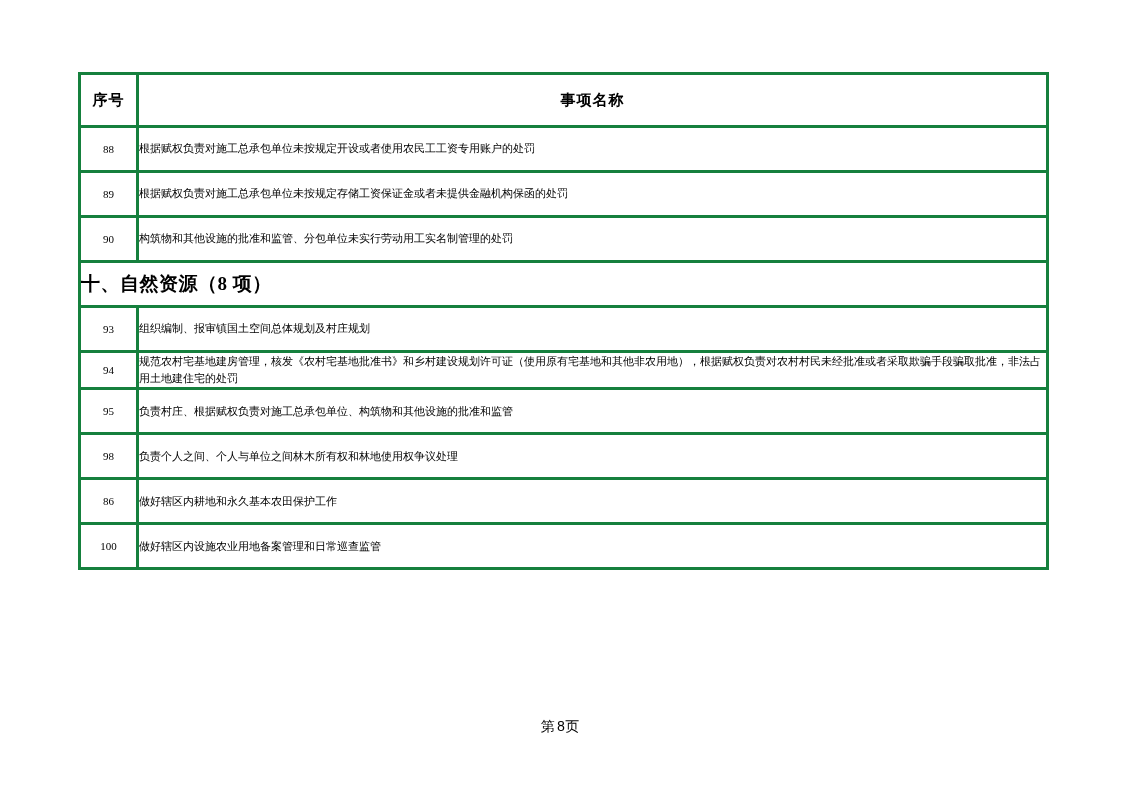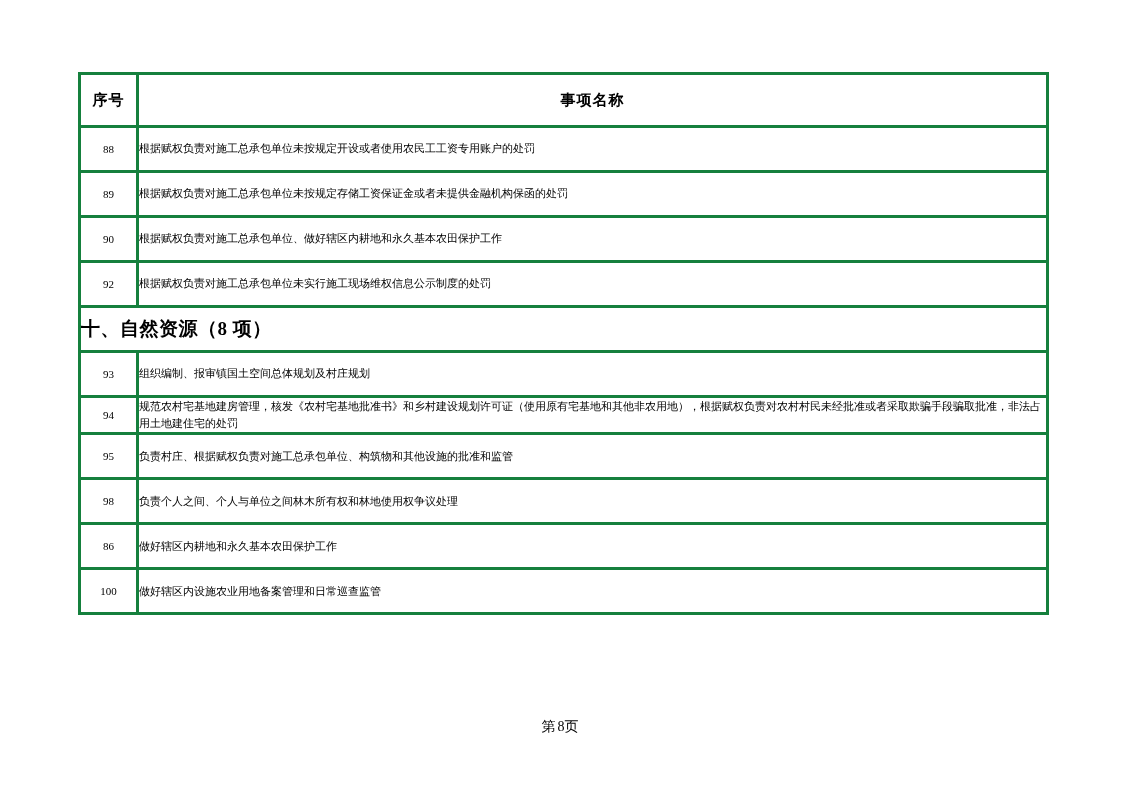--- a/index.html
+++ b/index.html
@@ -75,21 +75,21 @@
     letter-spacing: 0.5px;
   }
 
   .footer {
     position: absolute;
     left: 0;
     top: 718px;
     width: 1122px;
     text-align: center;
     font-size: 14px;
-    font-family: Liberation Serif, serif;
+    font-family: Liberation Mono, monospace;
     letter-spacing: 2px;
   }
   .footer .pg-num { letter-spacing: 0; }
 </style>
 </head>
 <body>
 
 <div class="page">
 
   <div class="table-wrap">
@@ -107,25 +107,21 @@
         <tr class="row">
           <td class="num">88</td>
           <td class="name">根据赋权负责对施工总承包单位未按规定开设或者使用农民工工资专用账户的处罚</td>
         </tr>
         <tr class="row">
           <td class="num">89</td>
           <td class="name">根据赋权负责对施工总承包单位未按规定存储工资保证金或者未提供金融机构保函的处罚</td>
         </tr>
         <tr class="row">
           <td class="num">90</td>
-          <td class="name">根据赋权负责对施工总承包单位、做好辖区内耕地和永久基本农田保护工作</td>
-        </tr>
-        <tr class="row">
-          <td class="num">92</td>
-          <td class="name">根据赋权负责对施工总承包单位未实行施工现场维权信息公示制度的处罚</td>
+          <td class="name">构筑物和其他设施的批准和监管、分包单位未实行劳动用工实名制管理的处罚</td>
         </tr>
 
         <tr>
           <td class="section" colspan="2">十、自然资源（8 项）</td>
         </tr>
 
         <tr class="row">
           <td class="num">93</td>
           <td class="name">组织编制、报审镇国土空间总体规划及村庄规划</td>
         </tr>

